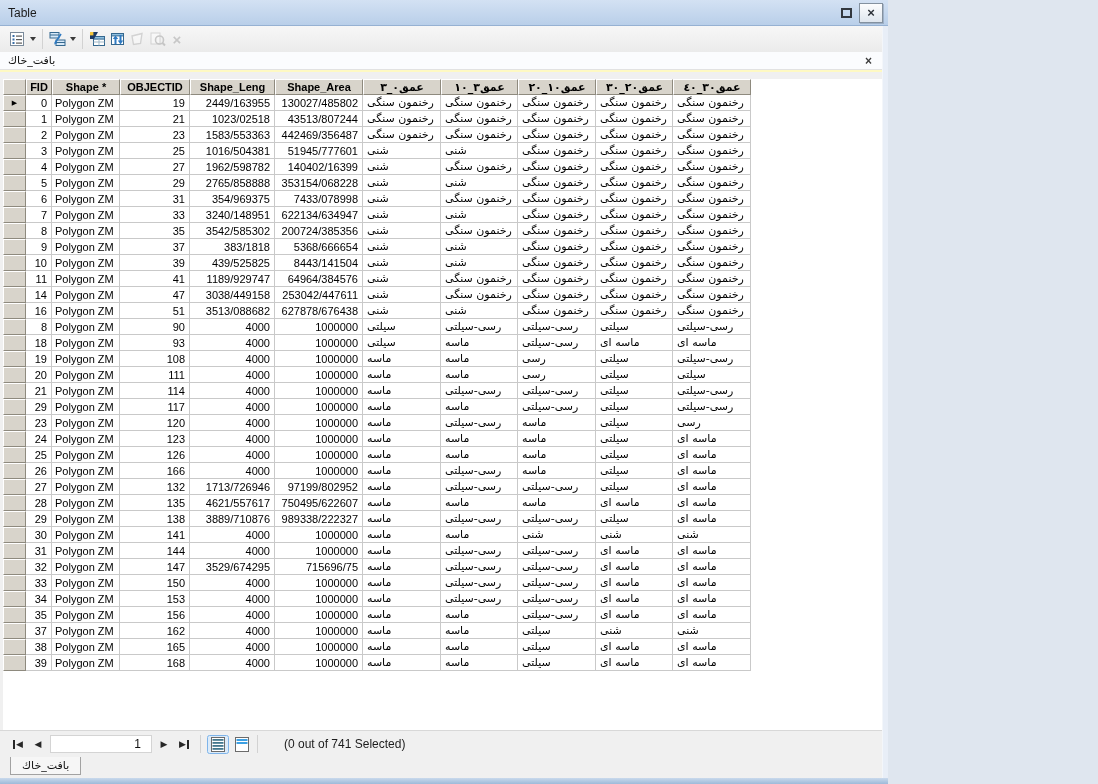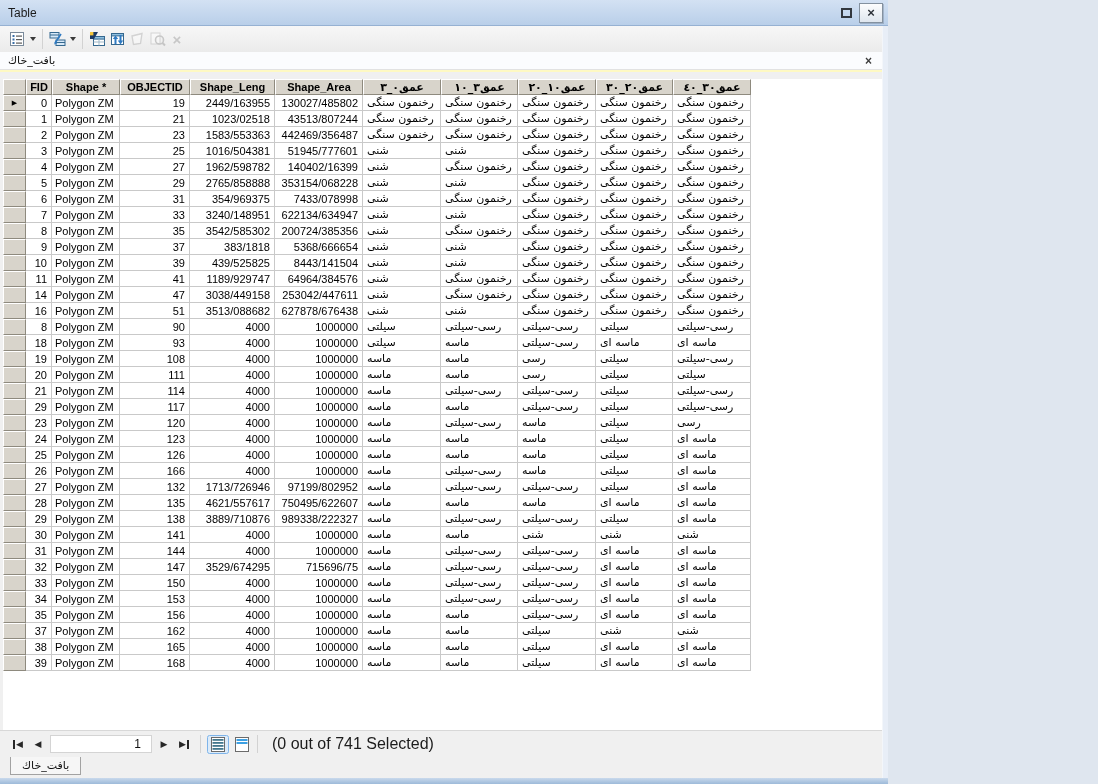--- a/index.html
+++ b/index.html
@@ -81,21 +81,21 @@
   }
   .nav-btn { width:20px; height:20px; display:flex; align-items:center; justify-content:center; gap:1px; color:#272727; }
   .tri { font-size:9px; line-height:1; }
   .vbar { width:2px; height:9px; background:#272727; }
   .nav-input {
     width:102px; height:18px; border:1px solid #d4d4d4; background:#fff; margin:0 2px;
     text-align:right; padding:0 10px 0 0; font-size:12px; font-family:"Liberation Sans",sans-serif; color:#111; box-sizing:border-box;
   }
   .nav-sep { width:1px; height:18px; background:#d2d2d2; margin:0 6px; }
   .view-icons { display:flex; align-items:center; gap:4px; }
-  .status { font-size:16px; color:#1c1c1c; margin-left:8px; }
+  .status { font-size:12px; color:#1c1c1c; margin-left:20px; }
   
   .tabbar { position:absolute; top:757px; left:0; right:0; height:21px; background:#f0f0f0; }
   .sheet-tab {
     position:absolute; left:10px; top:0; height:18px; padding:0 11px;
     background:#f6f6f6; border:1px solid #a2a2a2; border-top:none;
     display:flex; align-items:center; font-size:11px; box-sizing:border-box;
     font-family:"DejaVu Sans", sans-serif; direction:rtl; color:#111;
   }
   
   .frame-right { position:absolute; top:26px; right:0; width:5px; height:752px; background:#e8eef7; border-left:1px solid #f3f6fa; }

